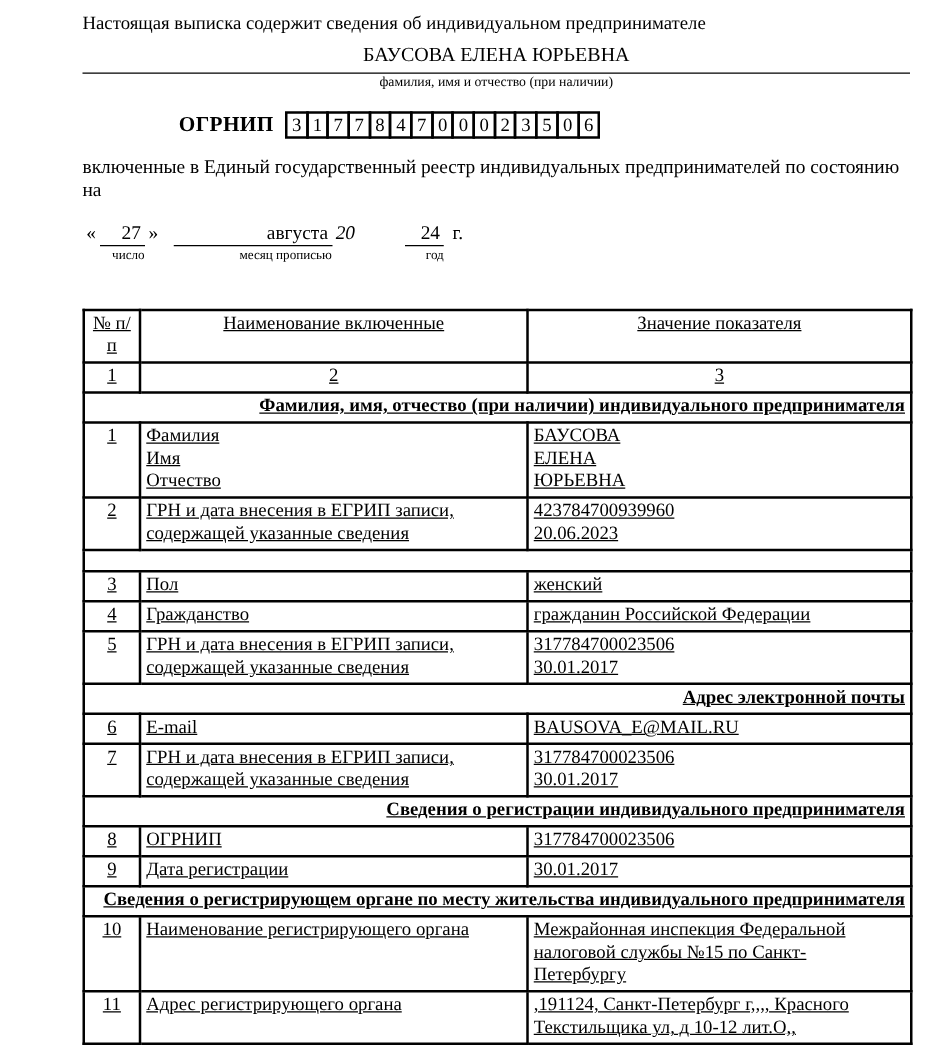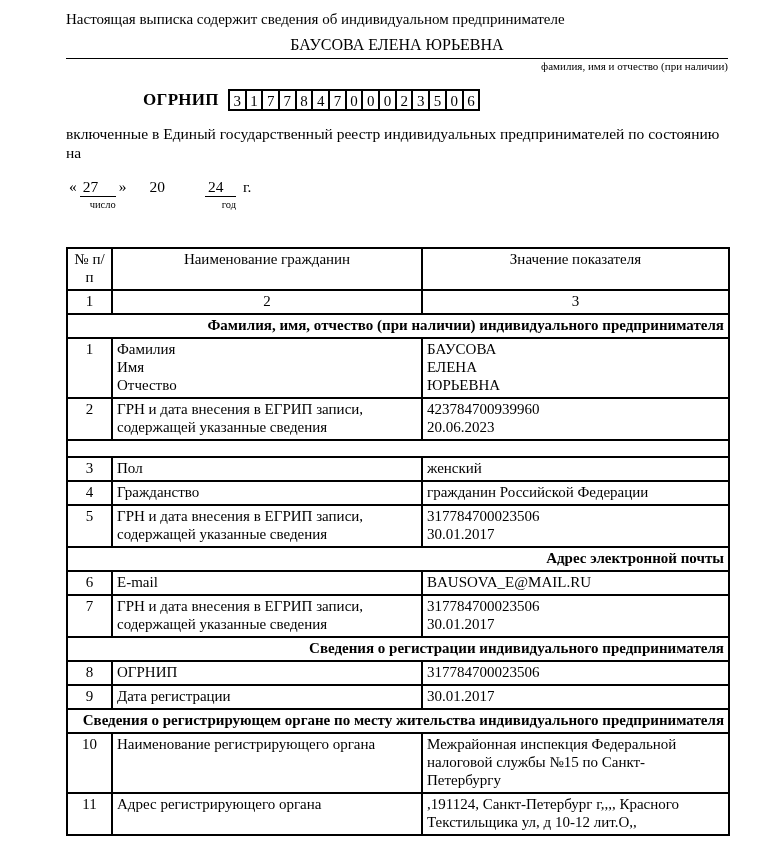--- a/index.html
+++ b/index.html
@@ -17,21 +17,21 @@
   .intro { font-size: 15px; line-height: 1.25; }
 
   .name-line {
     text-align: center;
     font-size: 16px;
     border-bottom: 1.5px solid #000;
     padding-bottom: 4px;
     margin-top: 7px;
   }
   .name-caption {
-    text-align: right;
+    text-align: center;
     font-size: 11px;
     margin-top: 1px;
   }
 
   .ogrnip-row {
     display: flex;
     align-items: center;
     margin: 17px 0 0 77px;
   }
   .ogrnip-label {
@@ -56,43 +56,44 @@
   .included { font-size: 15.5px; line-height: 1.25; margin-top: 13px; }
 
   .date-line {
     display: flex;
     align-items: flex-start;
     margin-top: 15px;
     font-size: 15.5px;
     line-height: 1.15;
   }
   .dseg { display: flex; flex-direction: column; }
-  .dval { border-bottom: 1.5px solid #000; text-align: left; padding: 0 3px 1px; }
+  .dval { border-bottom: 1.5px solid #000; text-align: right; padding: 0 3px 1px; }
   .dcap { font-size: 10.5px; text-align: right; margin-top: 2px; }
   .dval-day   { min-width: 36px; }
   .dval-month { min-width: 127px; }
   .dval-year  { min-width: 31px; margin-left: 36px; }
   .dq  { margin: 0 3px; }
-  .dcentury { margin: 0 4px 0 20px; }
+  .dcentury { margin: 0 4px 0 3px; font-style: italic; }
   .dsuffix  { margin-left: 7px; }
 
   .reg-table {
     border-collapse: collapse;
     width: 662px;
     margin-top: 36px;
     table-layout: fixed;
   }
   .reg-table td {
     border: 2px solid #000;
     font-size: 15px;
     line-height: 1.2;
     vertical-align: top;
     padding: 1px 4px 3px;
     white-space: pre-line;
     overflow: hidden;
+    text-decoration: underline;
   }
   .head-cell   { text-align: center; white-space: normal; padding: 2px 1px 3px; }
   .colnum-cell { text-align: center; }
   .num-cell    { text-align: center; padding: 1px 1px 3px; }
   .section-cell {
     text-align: right;
     font-weight: bold;
     white-space: normal;
     padding: 1px 6px 3px;
   }
@@ -131,38 +132,42 @@
 
   <div class="included">включенные в Единый государственный реестр индивидуальных предпринимателей по состоянию на</div>
 
   <div class="date-line">
     <span class="dq">«</span>
     <span class="dseg">
       <span class="dval dval-day">27</span>
       <span class="dcap">число</span>
     </span>
     <span class="dq">»</span>
+    <span class="dseg" style="margin-left:9px">
+      <span class="dval dval-month">августа</span>
+      <span class="dcap">месяц прописью</span>
+    </span>
     <span class="dcentury">20</span>
     <span class="dseg">
       <span class="dval dval-year">24</span>
       <span class="dcap">год</span>
     </span>
     <span class="dsuffix">г.</span>
   </div>
 
   <table class="reg-table">
     <colgroup>
       <col style="width:45px">
       <col style="width:310px">
       <col style="width:307px">
     </colgroup>
     <tbody>
       <tr class="head-row">
         <td class="head-cell">№ п/п</td>
-        <td class="head-cell">Наименование гражданин</td>
+        <td class="head-cell">Наименование включенные</td>
         <td class="head-cell">Значение показателя</td>
       </tr>
       <tr class="colnum-row">
         <td class="colnum-cell">1</td>
         <td class="colnum-cell">2</td>
         <td class="colnum-cell">3</td>
       </tr>
     <tr class="section-row">
           <td colspan="3" class="section-cell">Фамилия, имя, отчество (при наличии) индивидуального предпринимателя</td>
         </tr>

